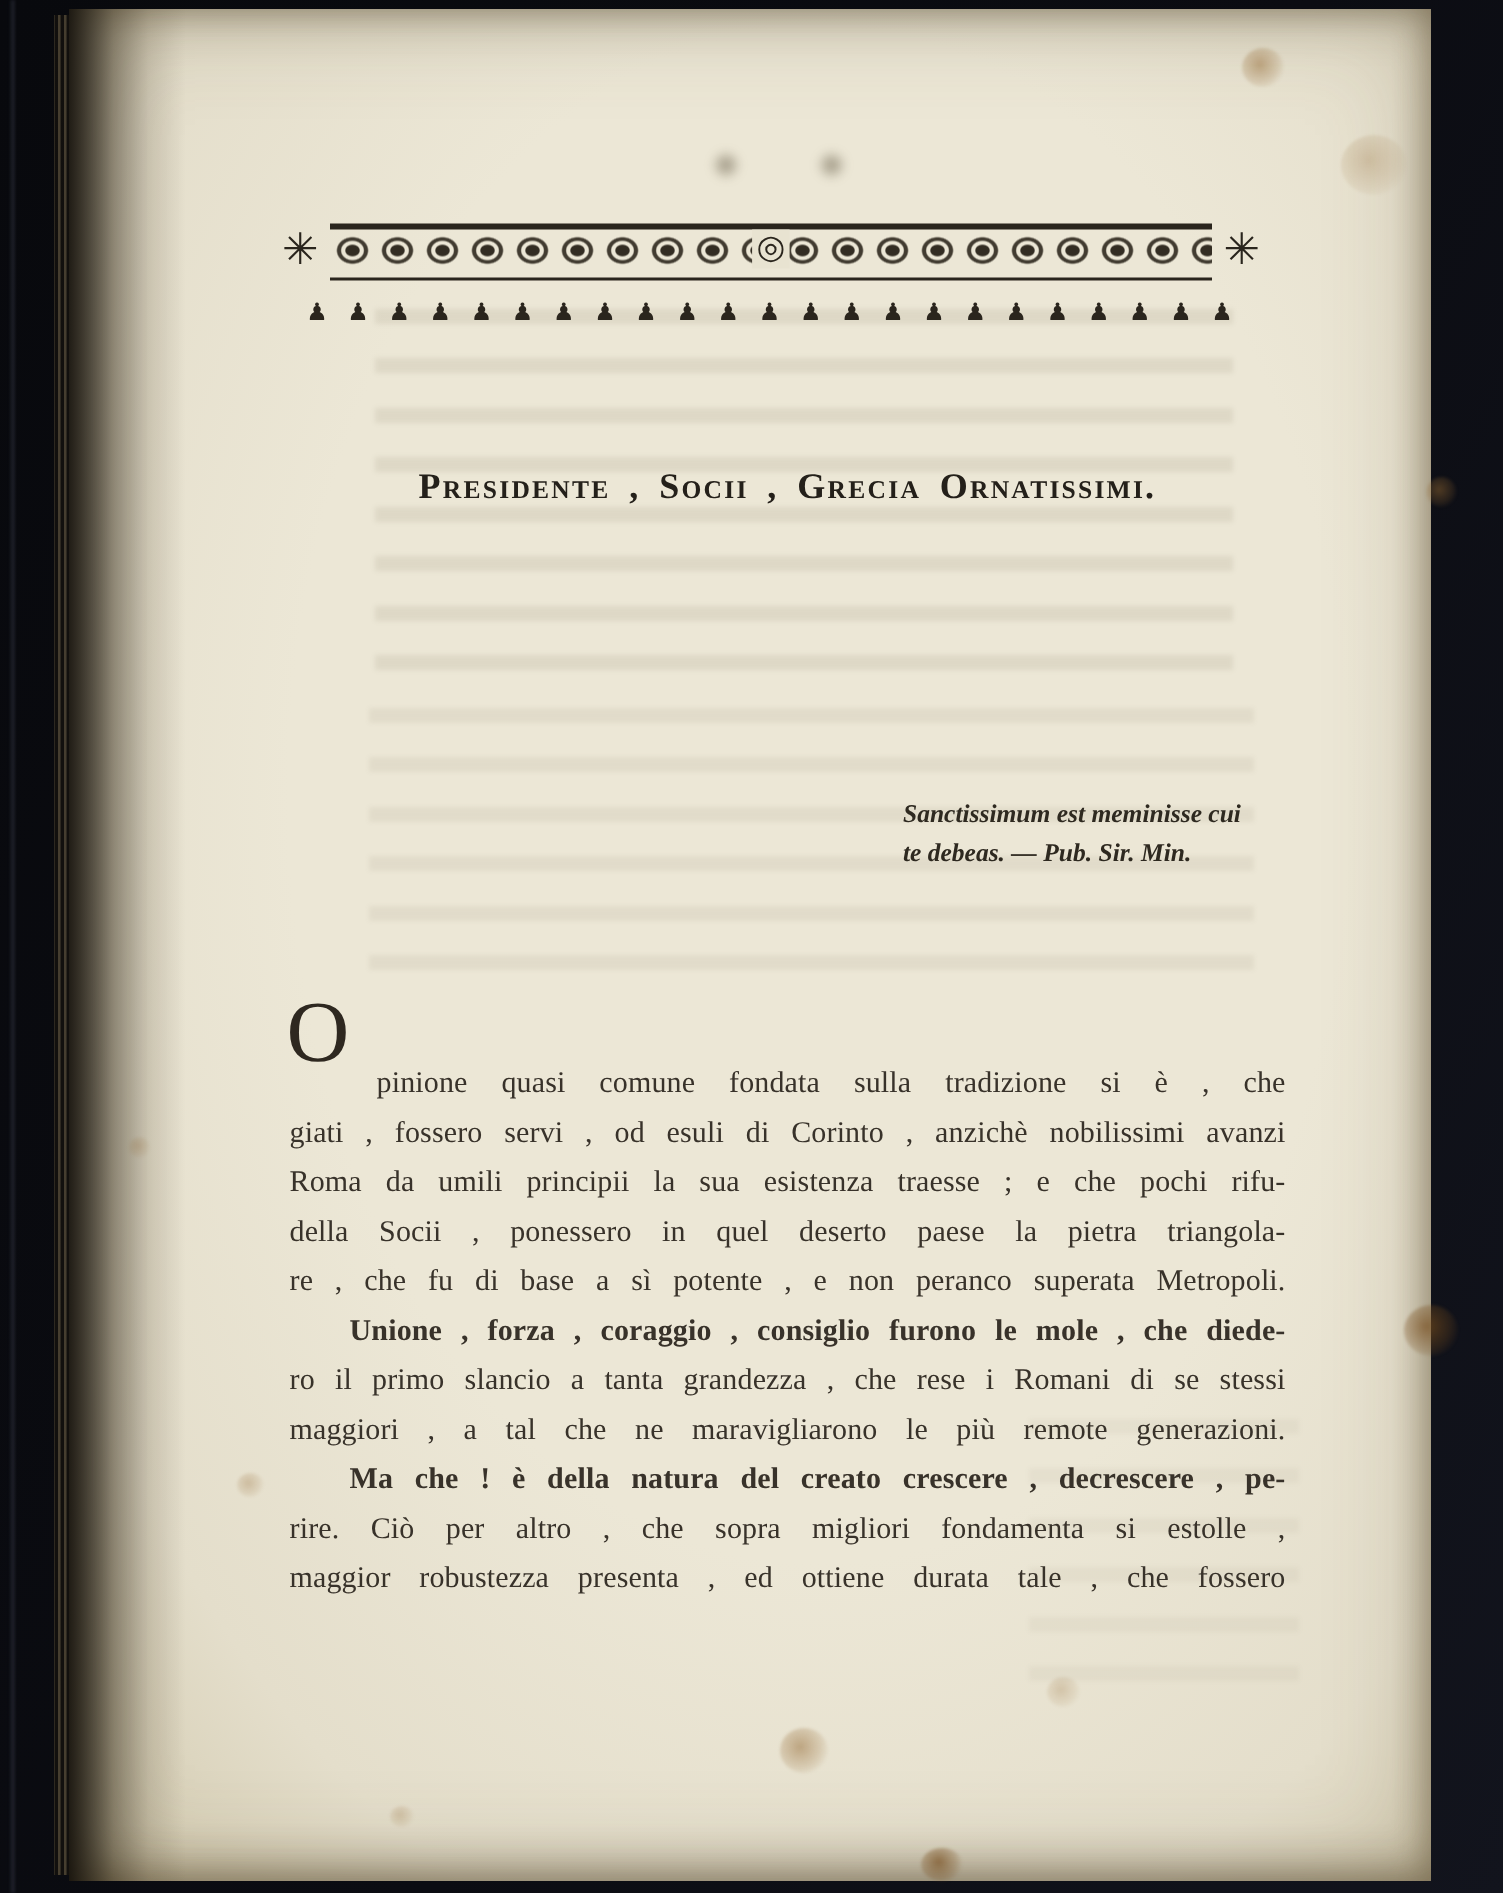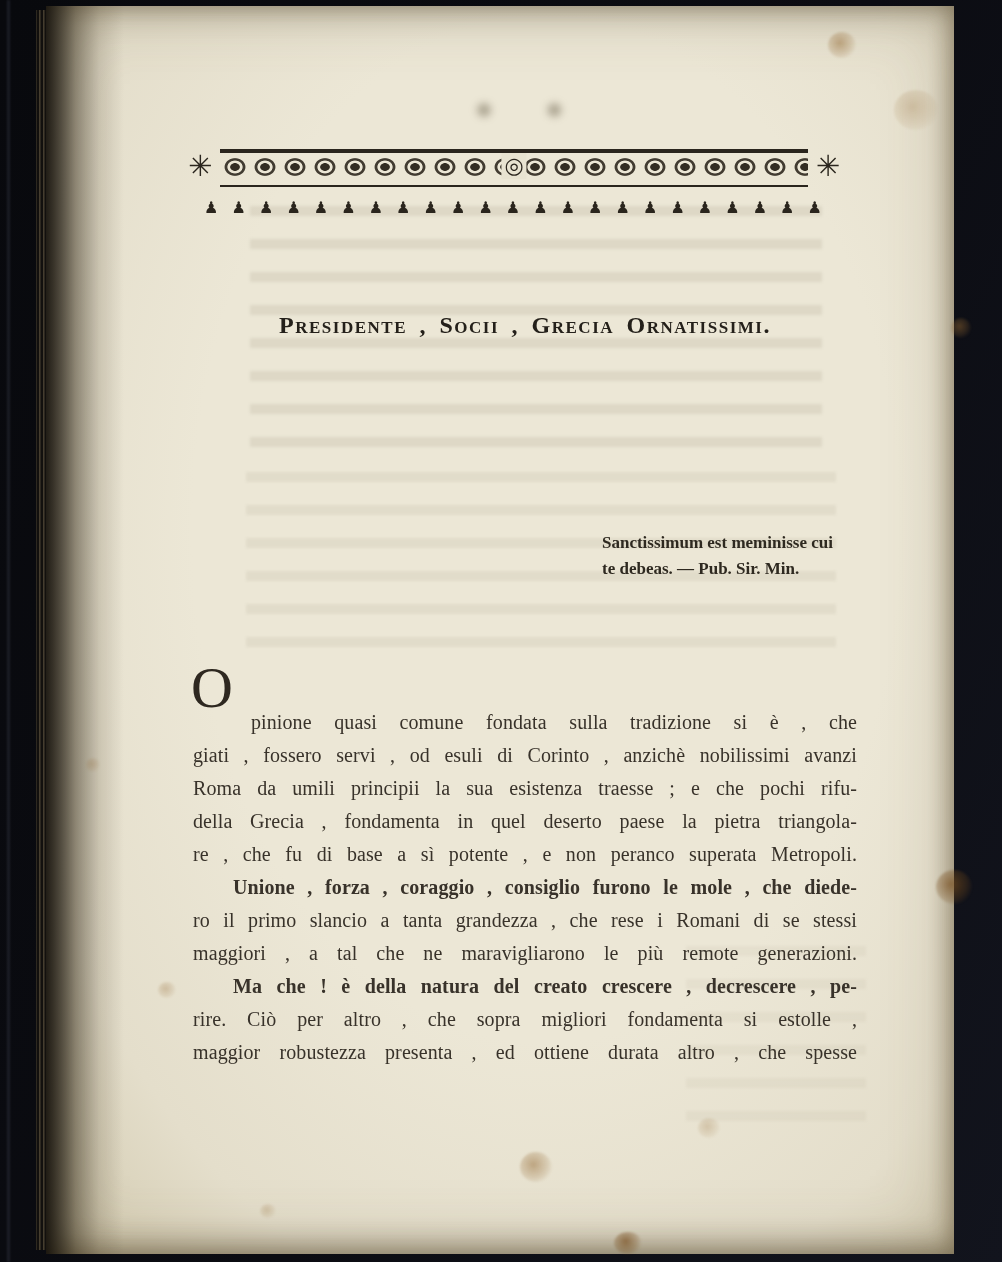--- a/index.html
+++ b/index.html
@@ -43,21 +43,21 @@
          background:#e8e3d1;padding:0 3px;}
   .figures-row{position:absolute;left:150px;top:188px;width:636px;height:30px;overflow:hidden;
          text-align:center;font-family:"DejaVu Sans",sans-serif;font-size:16px;line-height:28px;
          letter-spacing:2px;word-spacing:4px;color:#2a251d;}
 
   .heading{position:absolute;left:147px;top:306px;width:664px;text-align:center;
          font-variant:small-caps;font-weight:700;font-size:24px;letter-spacing:1.5px;
          word-spacing:5px;color:#24201a;}
 
   .epigraph{position:absolute;left:556px;top:524px;width:300px;
-         font-weight:700;font-size:17px;line-height:1.5;color:#2e2920;}
+         font-style:italic;font-weight:700;font-size:17px;line-height:1.5;color:#2e2920;}
 
   .textblock{position:absolute;left:147px;top:660px;width:664px;color:#38322a;}
   .dropcap{position:absolute;left:-2px;top:-7px;font-size:58px;line-height:1;color:#2e2820;}
   .tline{height:33px;line-height:33px;font-size:20px;overflow:hidden;
          text-align:justify;text-align-last:justify;letter-spacing:.1px;}
   .dc-pad{padding-left:58px;margin-top:40px;}
   .indent{text-indent:40px;font-weight:bold;}
 </style>
 </head>
 <body>
@@ -99,23 +99,23 @@
     <div class="epigraph">
       <div>Sanctissimum est meminisse cui</div>
       <div>te debeas. — Pub. Sir. Min.</div>
     </div>
 
     <div class="textblock">
       <span class="dropcap">O</span>
       <div class="tline dc-pad">pinione quasi comune fondata sulla tradizione si è , che</div>
       <div class="tline">giati , fossero servi , od esuli di Corinto , anzichè nobilissimi avanzi</div>
       <div class="tline">Roma da umili principii la sua esistenza traesse ; e che pochi rifu-</div>
-      <div class="tline">della Grecia , fondamenta in quel deserto paese la pietra triangola-</div>
+      <div class="tline">della Socii , ponessero in quel deserto paese la pietra triangola-</div>
       <div class="tline">re , che fu di base a sì potente , e non peranco superata Metropoli.</div>
       <div class="tline indent">Unione , forza , coraggio , consiglio furono le mole , che diede-</div>
       <div class="tline">ro il primo slancio a tanta grandezza , che rese i Romani di se stessi</div>
       <div class="tline">maggiori , a tal che ne maravigliarono le più remote generazioni.</div>
       <div class="tline indent">Ma che ! è della natura del creato crescere , decrescere , pe-</div>
       <div class="tline">rire. Ciò per altro , che sopra migliori fondamenta si estolle ,</div>
-      <div class="tline">maggior robustezza presenta , ed ottiene durata altro , che spesse</div>
+      <div class="tline">maggior robustezza presenta , ed ottiene durata tale , che fossero</div>
     </div>
   </div>
 </div>
 
 </body></html>

